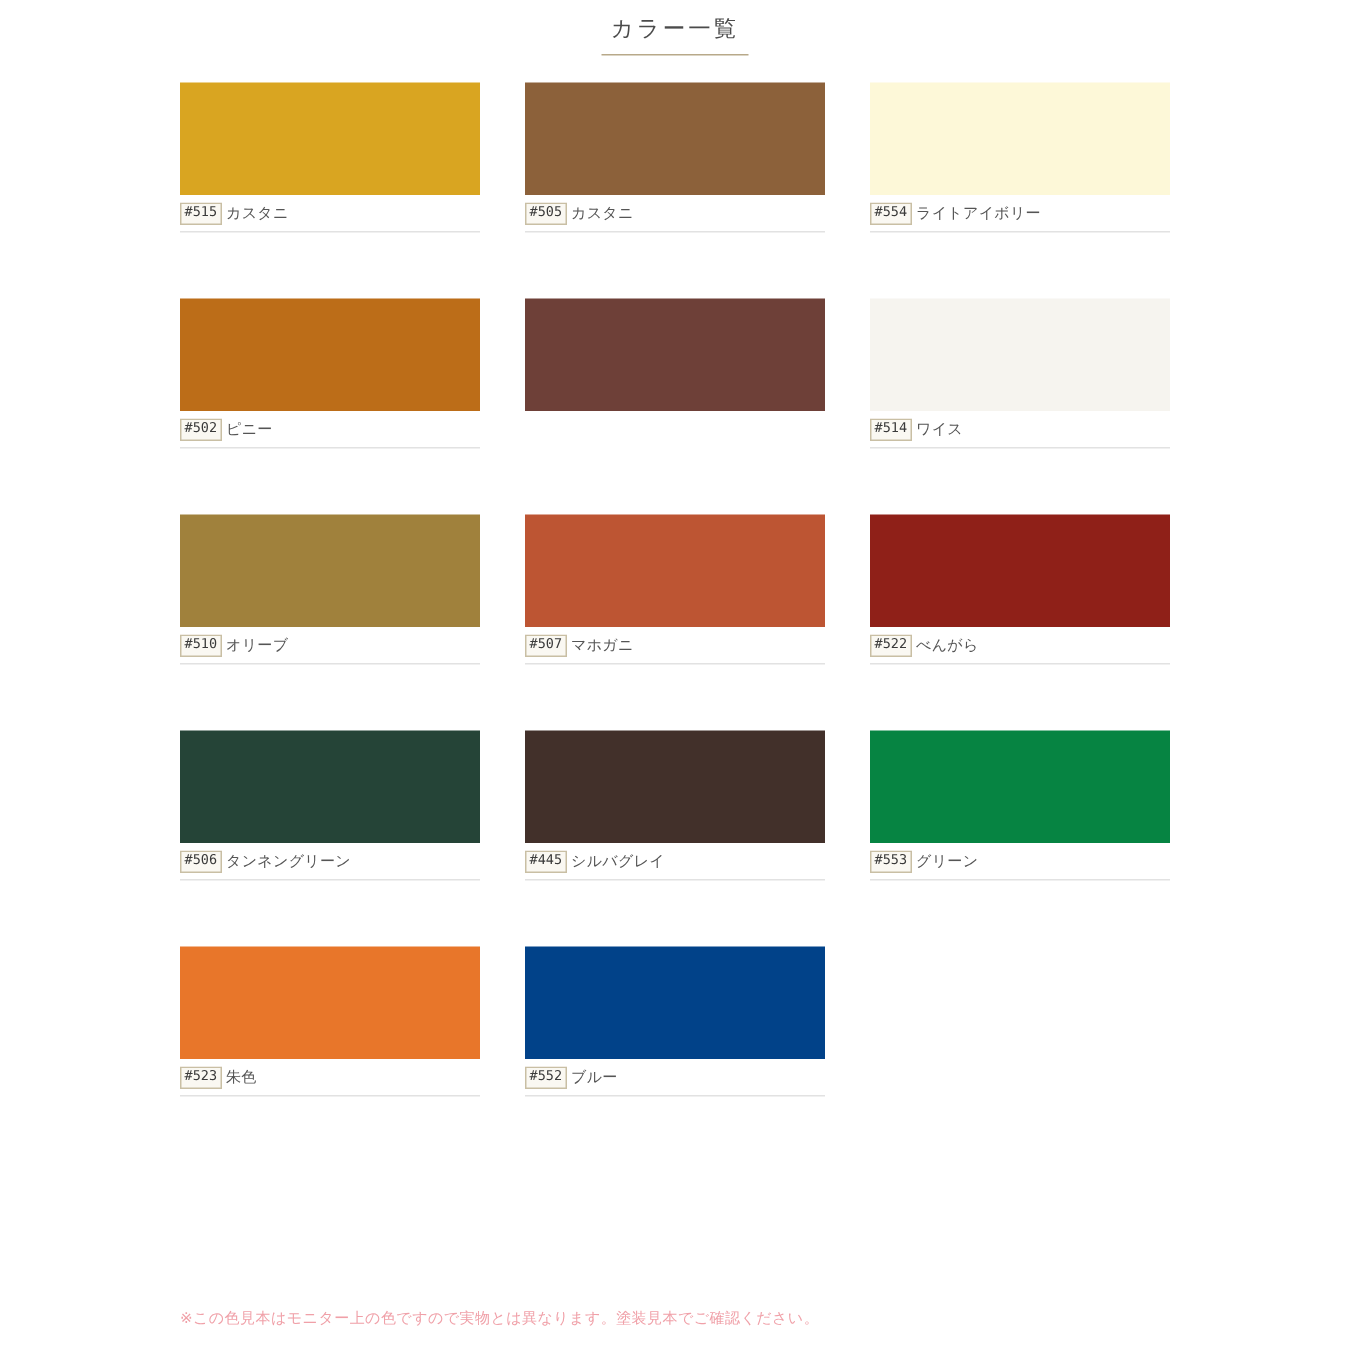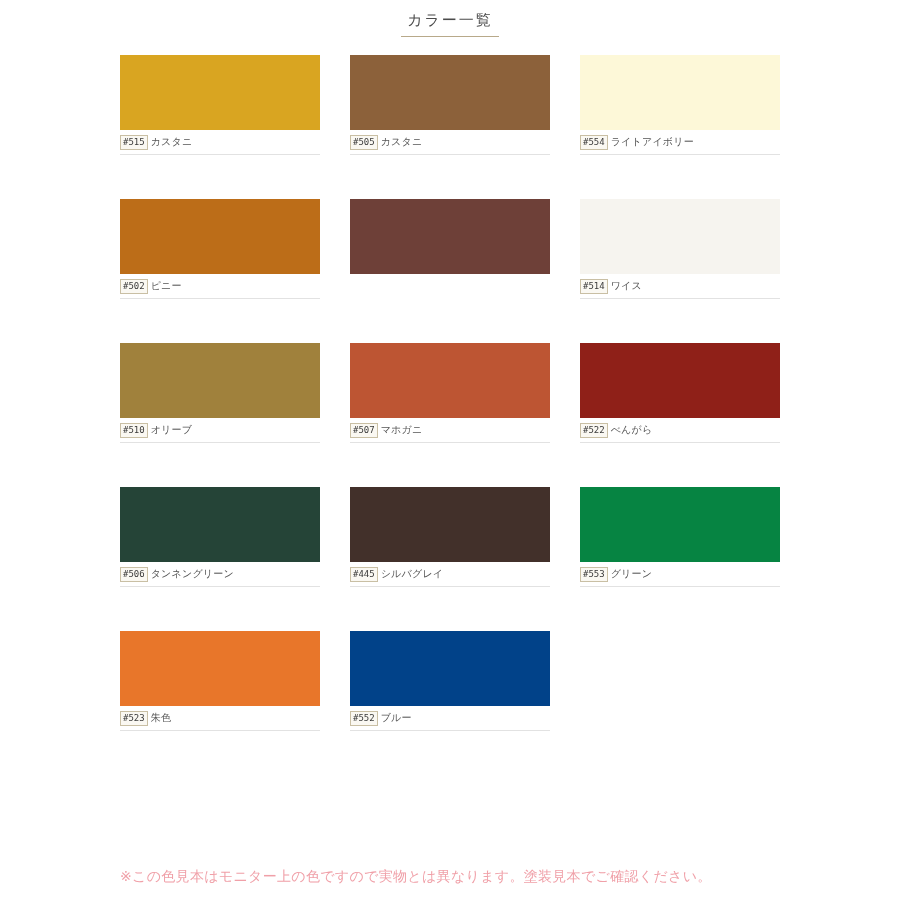--- a/index.html
+++ b/index.html
@@ -71,21 +71,21 @@
     margin-left:3px;
     font-size:10px;
     color:#555555;
     letter-spacing:0.2px;
   }
   
   .note{
     position:absolute;
     left:120px;
     bottom:14px;
-    font-size:14px;
+    font-size:10px;
     color:#f0a0a8;
     letter-spacing:0.3px;
   }
 </style>
 </head>
 <body>
 
 <div class="page">
 
   <div class="title-wrap">

